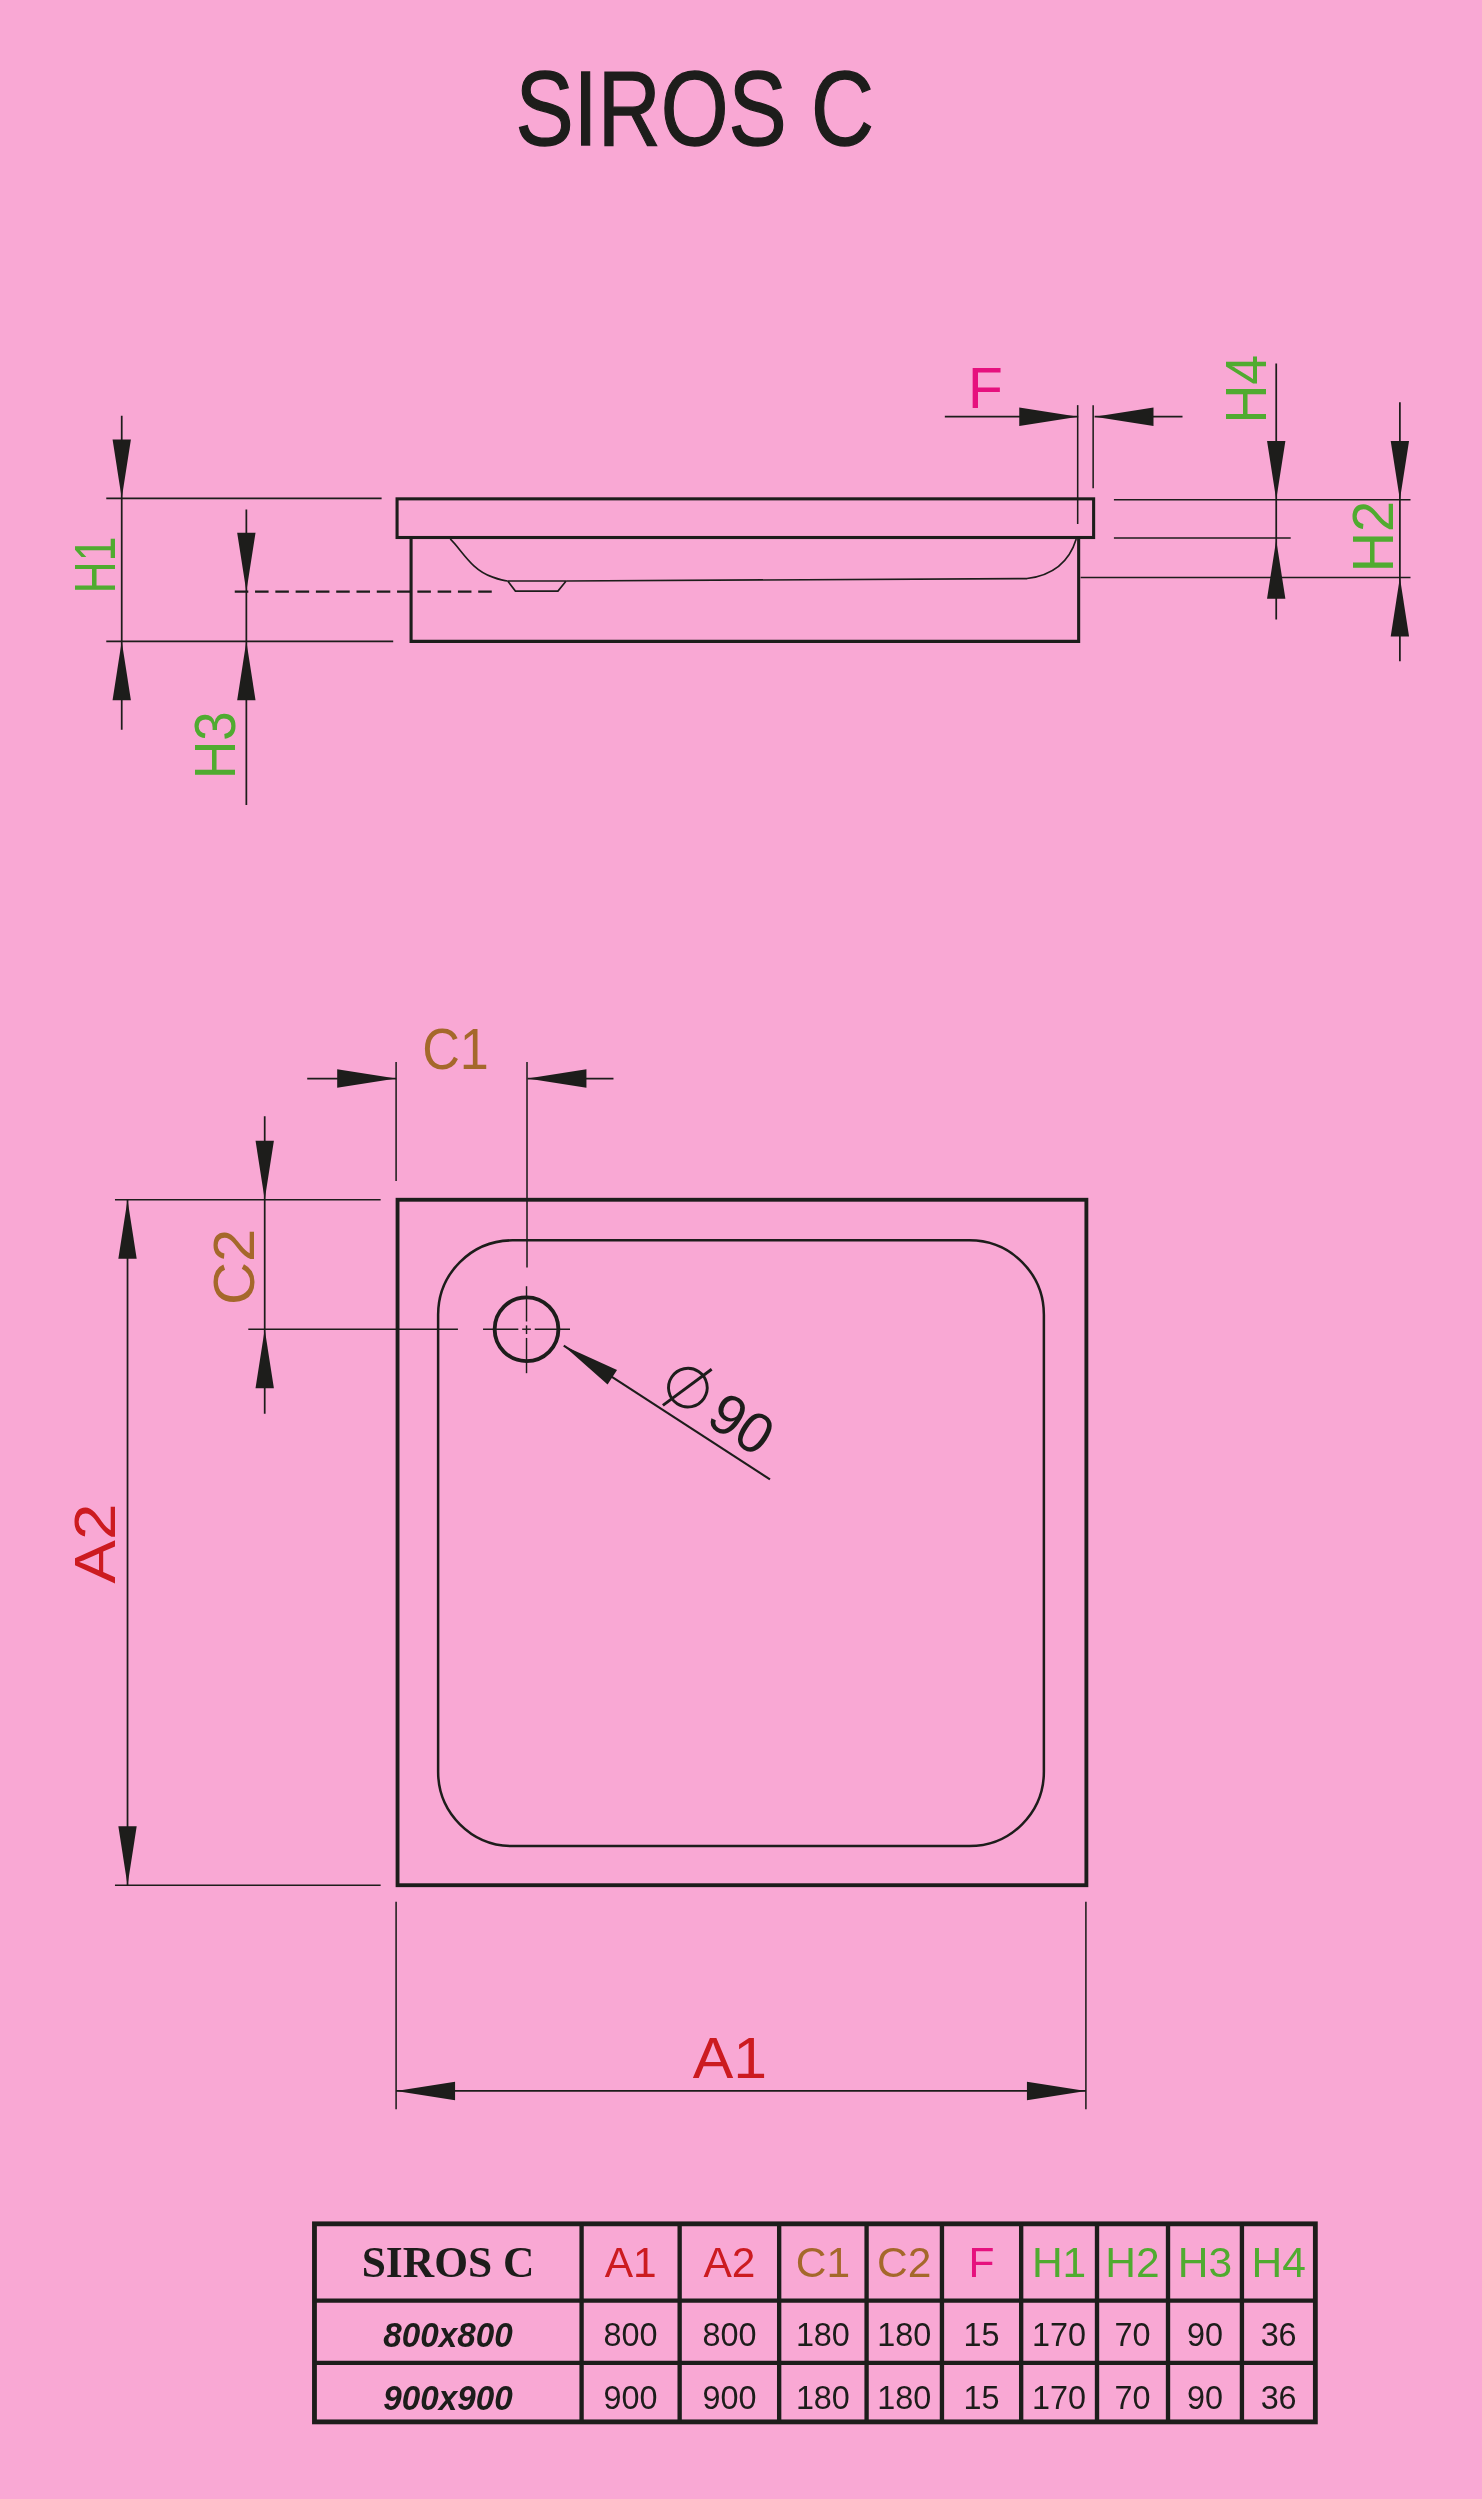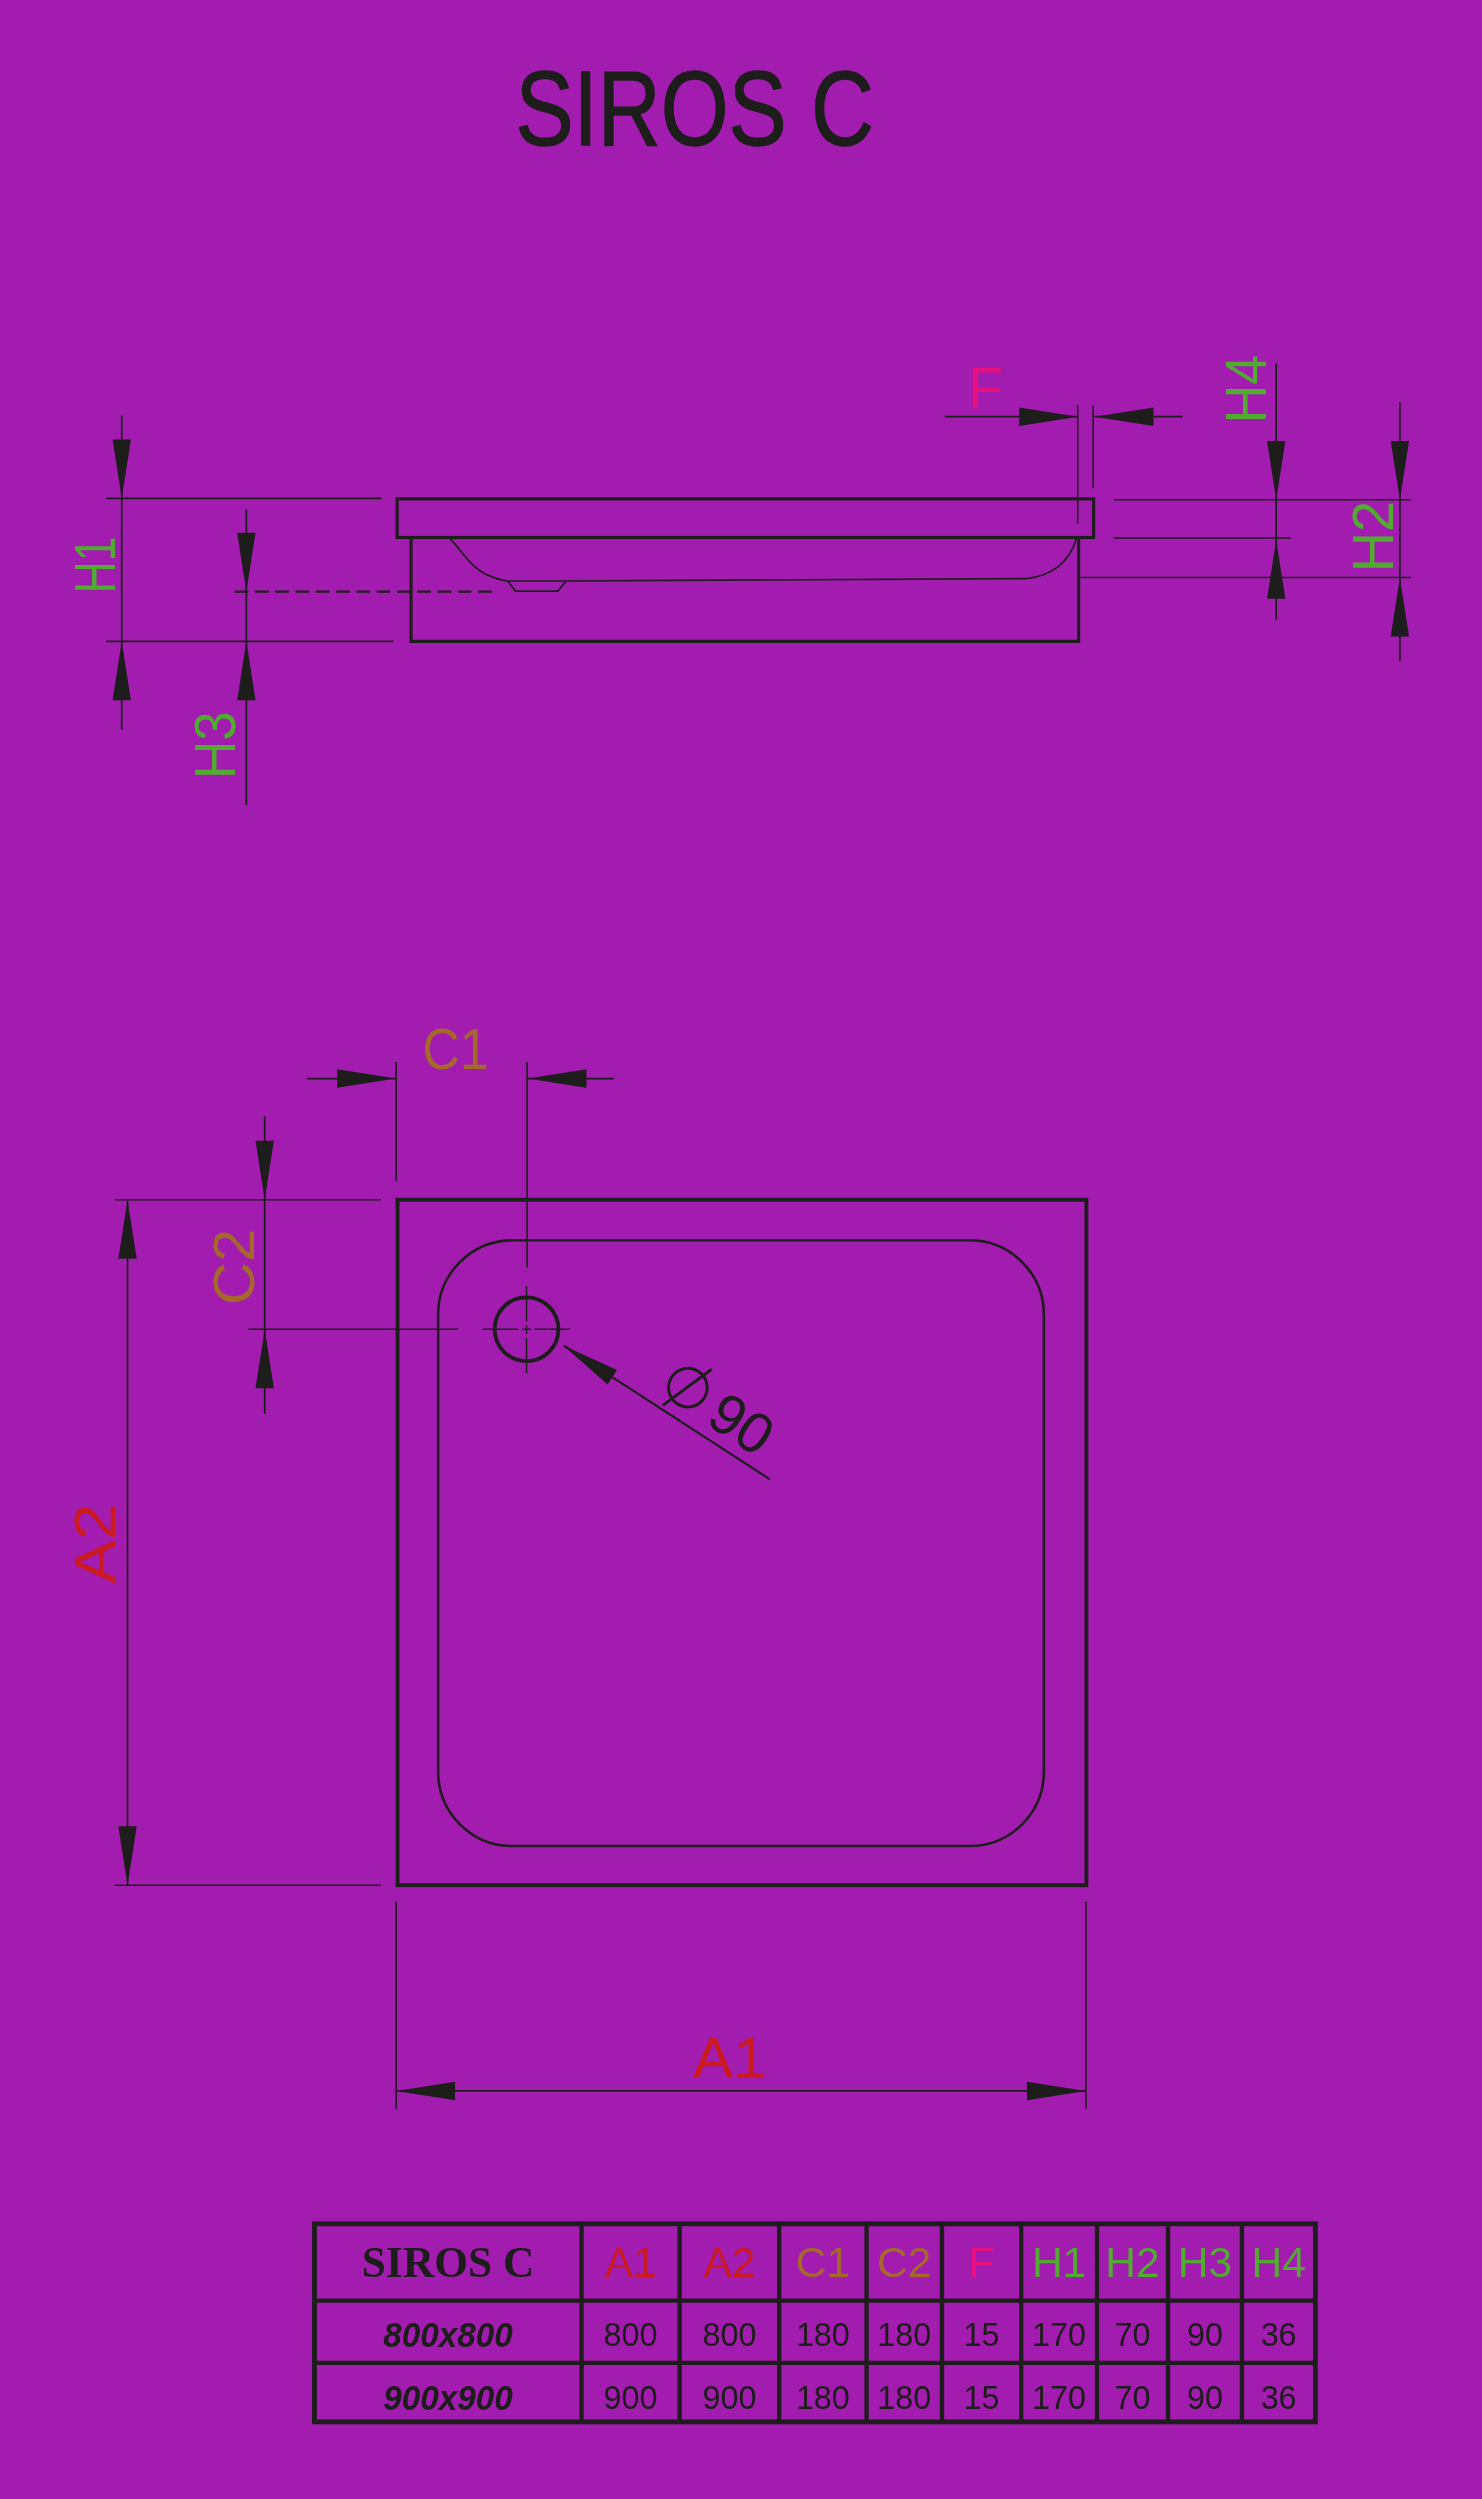--- a/index.html
+++ b/index.html
@@ -1,15 +1,15 @@
 <!DOCTYPE html>
 <html><head><meta charset="utf-8">
 <style>
 html,body{margin:0;padding:0;background:#ffffff;}
-#page{position:relative;width:1482px;height:2500px;background:#a21caf;overflow:hidden;text-decoration:underline;}
+#page{position:relative;width:1482px;height:2500px;background:#f9a8d4;overflow:hidden;text-decoration:underline;}
 svg{position:absolute;left:0;top:0;display:block;}
 text{font-family:"Liberation Sans",sans-serif;}
 </style></head>
 <body>
 <div id="page">
 <svg width="1482" height="2500" viewBox="0 0 1534 2587">
 <text x="719" y="150" text-anchor="middle" font-size="109" fill="#1d1d1b" stroke="#1d1d1b" stroke-width="1.4" textLength="371" lengthAdjust="spacingAndGlyphs">SIROS C</text>
 <line x1="110" y1="515.5" x2="395" y2="515.5" stroke="#1d1d1b" stroke-width="1.6"></line>
 <line x1="110" y1="663.5" x2="407" y2="663.5" stroke="#1d1d1b" stroke-width="1.6"></line>
 <line x1="1153" y1="517" x2="1460" y2="517" stroke="#1d1d1b" stroke-width="1.6"></line>

